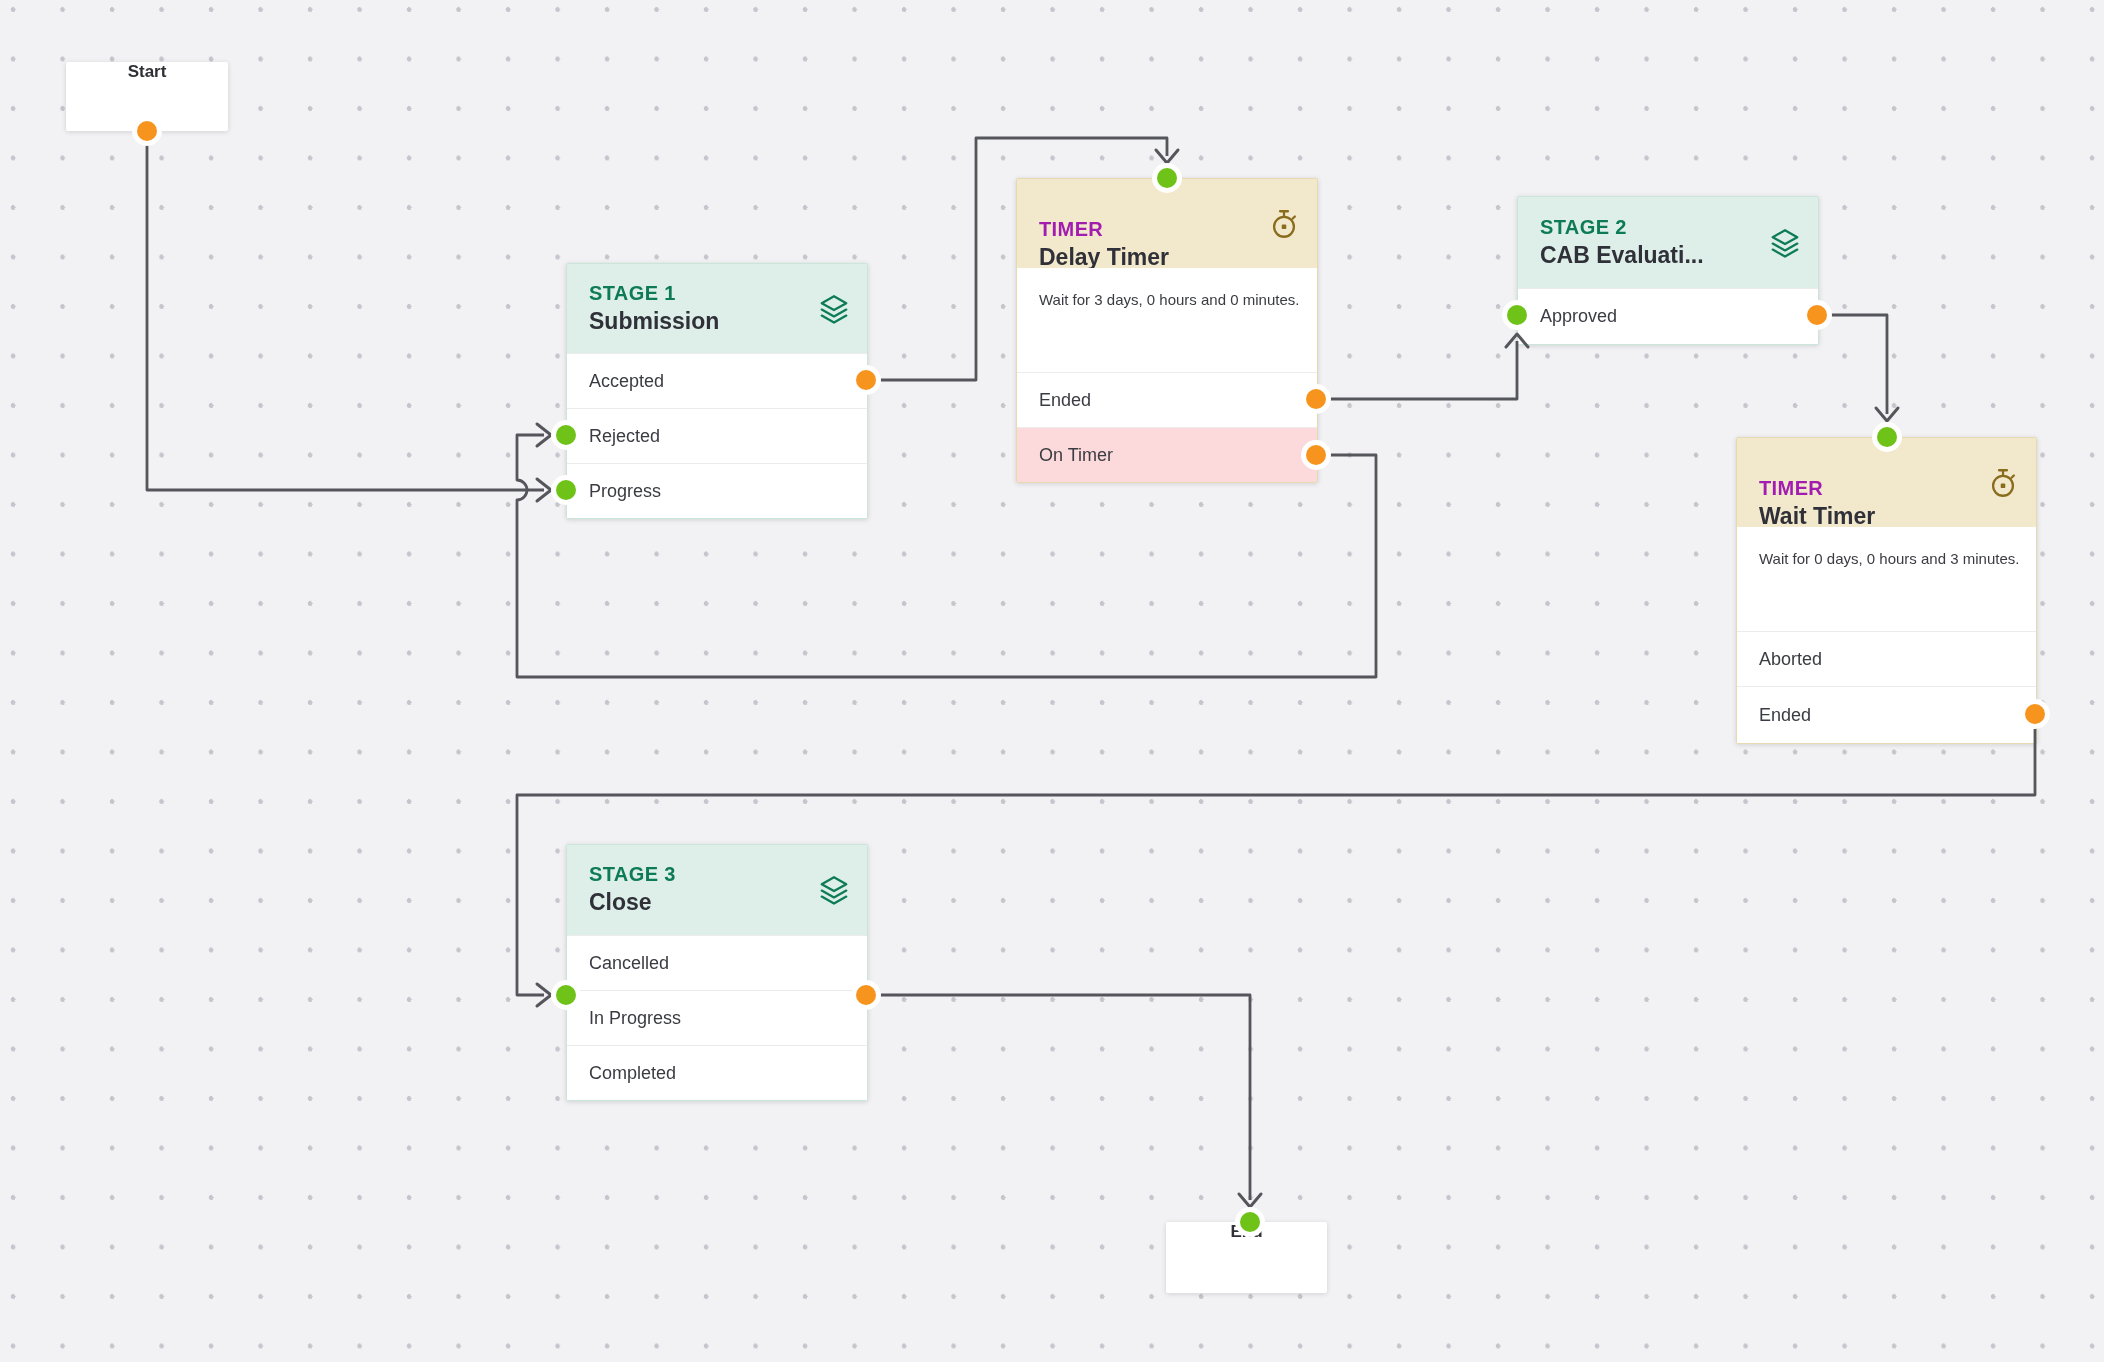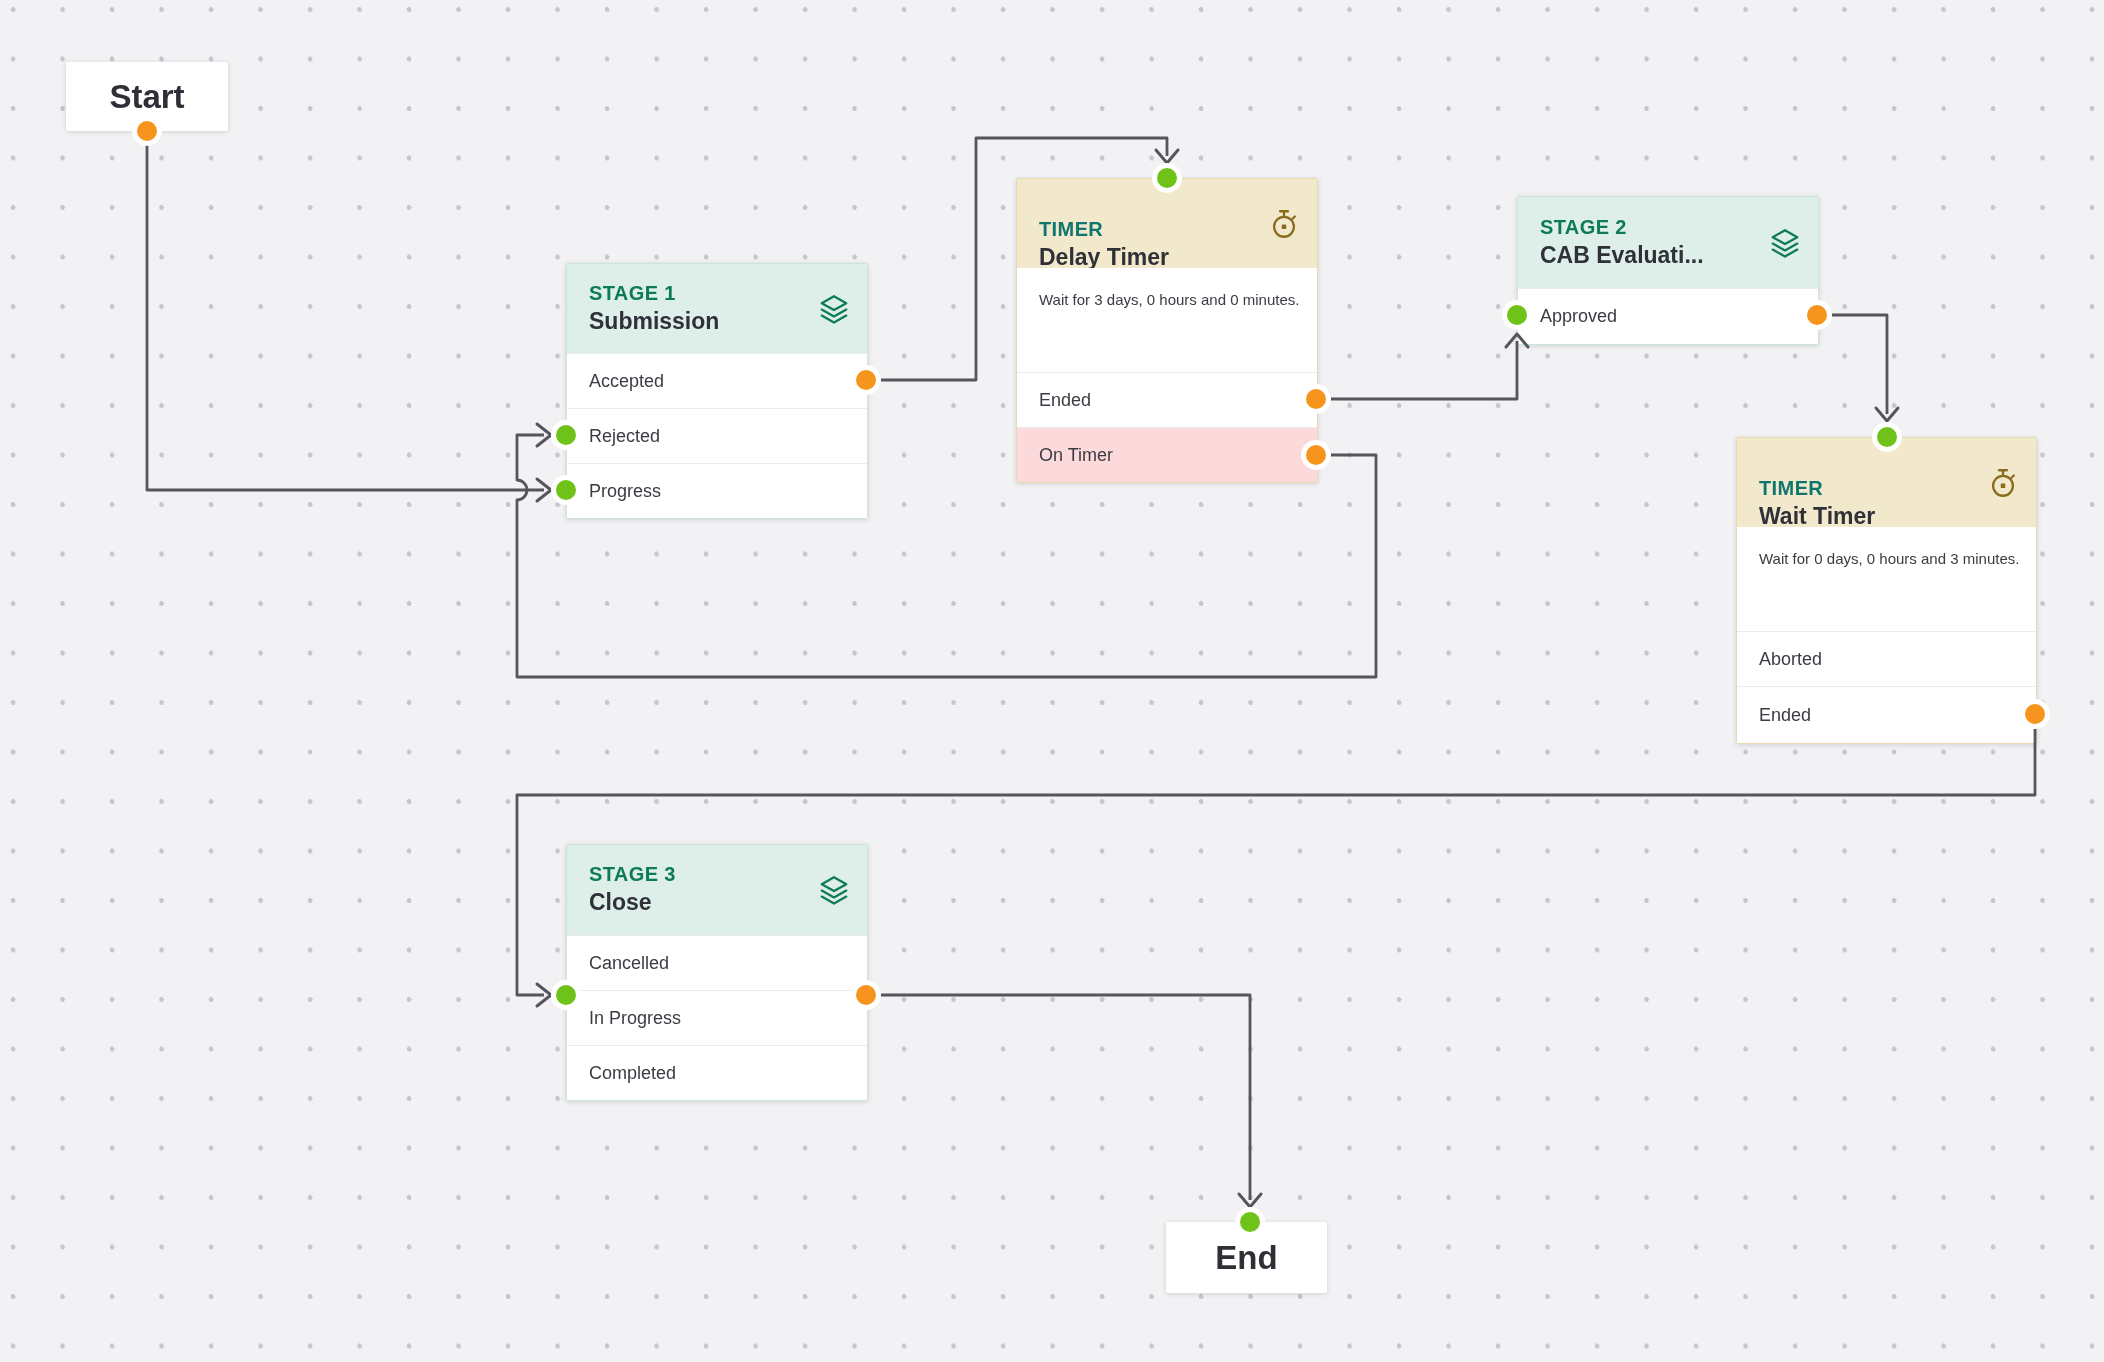--- a/index.html
+++ b/index.html
@@ -22,33 +22,33 @@
   .arrow{fill:none;stroke:#55555c;stroke-width:3;stroke-linecap:round;stroke-linejoin:round;}
 
   .node{
     position:absolute;z-index:2;
     background:#fff;border-radius:2px;
     box-shadow:0 1px 5px rgba(45,45,65,.16);
   }
   .node.stage{border:1px solid #c9e6d9;}
   .node.timer{border:1px solid #e6dbb0;}
   .node.terminal{
-    display:flex;align-items:center;justify-content:center;
-    font-size:33px;font-weight:600;color:#2f3036;
+    display:flex;align-items:flex-start;justify-content:center;
+    font-size:17px;font-weight:600;color:#2f3036;
   }
   .hdr{
     position:relative;height:89px;
     display:flex;flex-direction:column;justify-content:center;
     gap:6px;padding:0 70px 0 22px;box-sizing:border-box;
   }
   .stage .hdr{background:#ddefe8;}
   .timer .hdr{background:#f2e9cd;}
   .kicker{font-size:20px;font-weight:700;letter-spacing:.4px;line-height:1;}
   .stage .kicker{color:#0d7b55;}
-  .timer .kicker{color:#0f766e;margin-top:40px;}
+  .timer .kicker{color:#a21caf;margin-top:40px;}
   .title{font-size:23px;font-weight:700;color:#2f3038;line-height:1.1;white-space:nowrap;overflow:hidden;}
   .hdr .icon{position:absolute;right:16px;top:50%;transform:translateY(-50%);line-height:0;}
   .desc{
     padding:15px 14px 0 22px;box-sizing:border-box;height:104px;
     font-size:15px;line-height:34px;color:#3b3c43;background:#fff;
   }
   .row{
     height:55px;box-sizing:border-box;
     display:flex;align-items:center;padding-left:22px;
     font-size:18px;color:#3b3c43;background:#fff;

